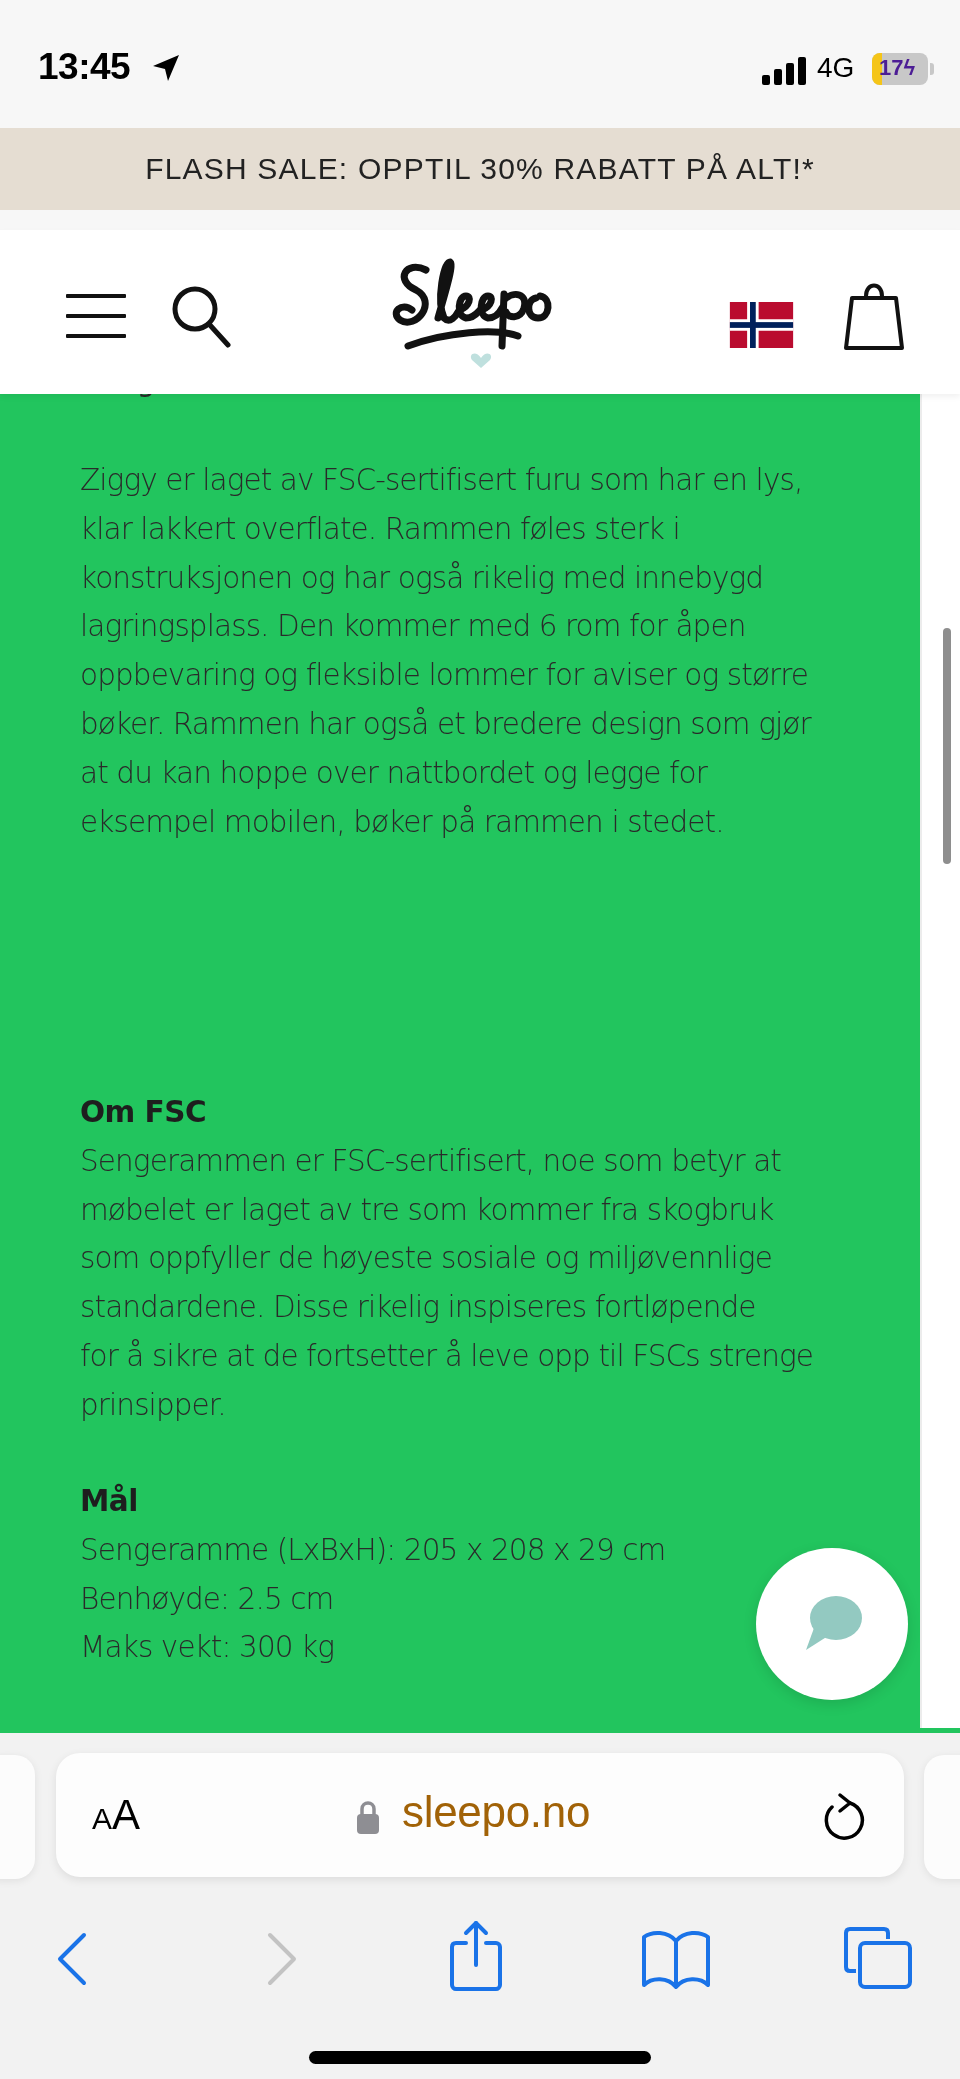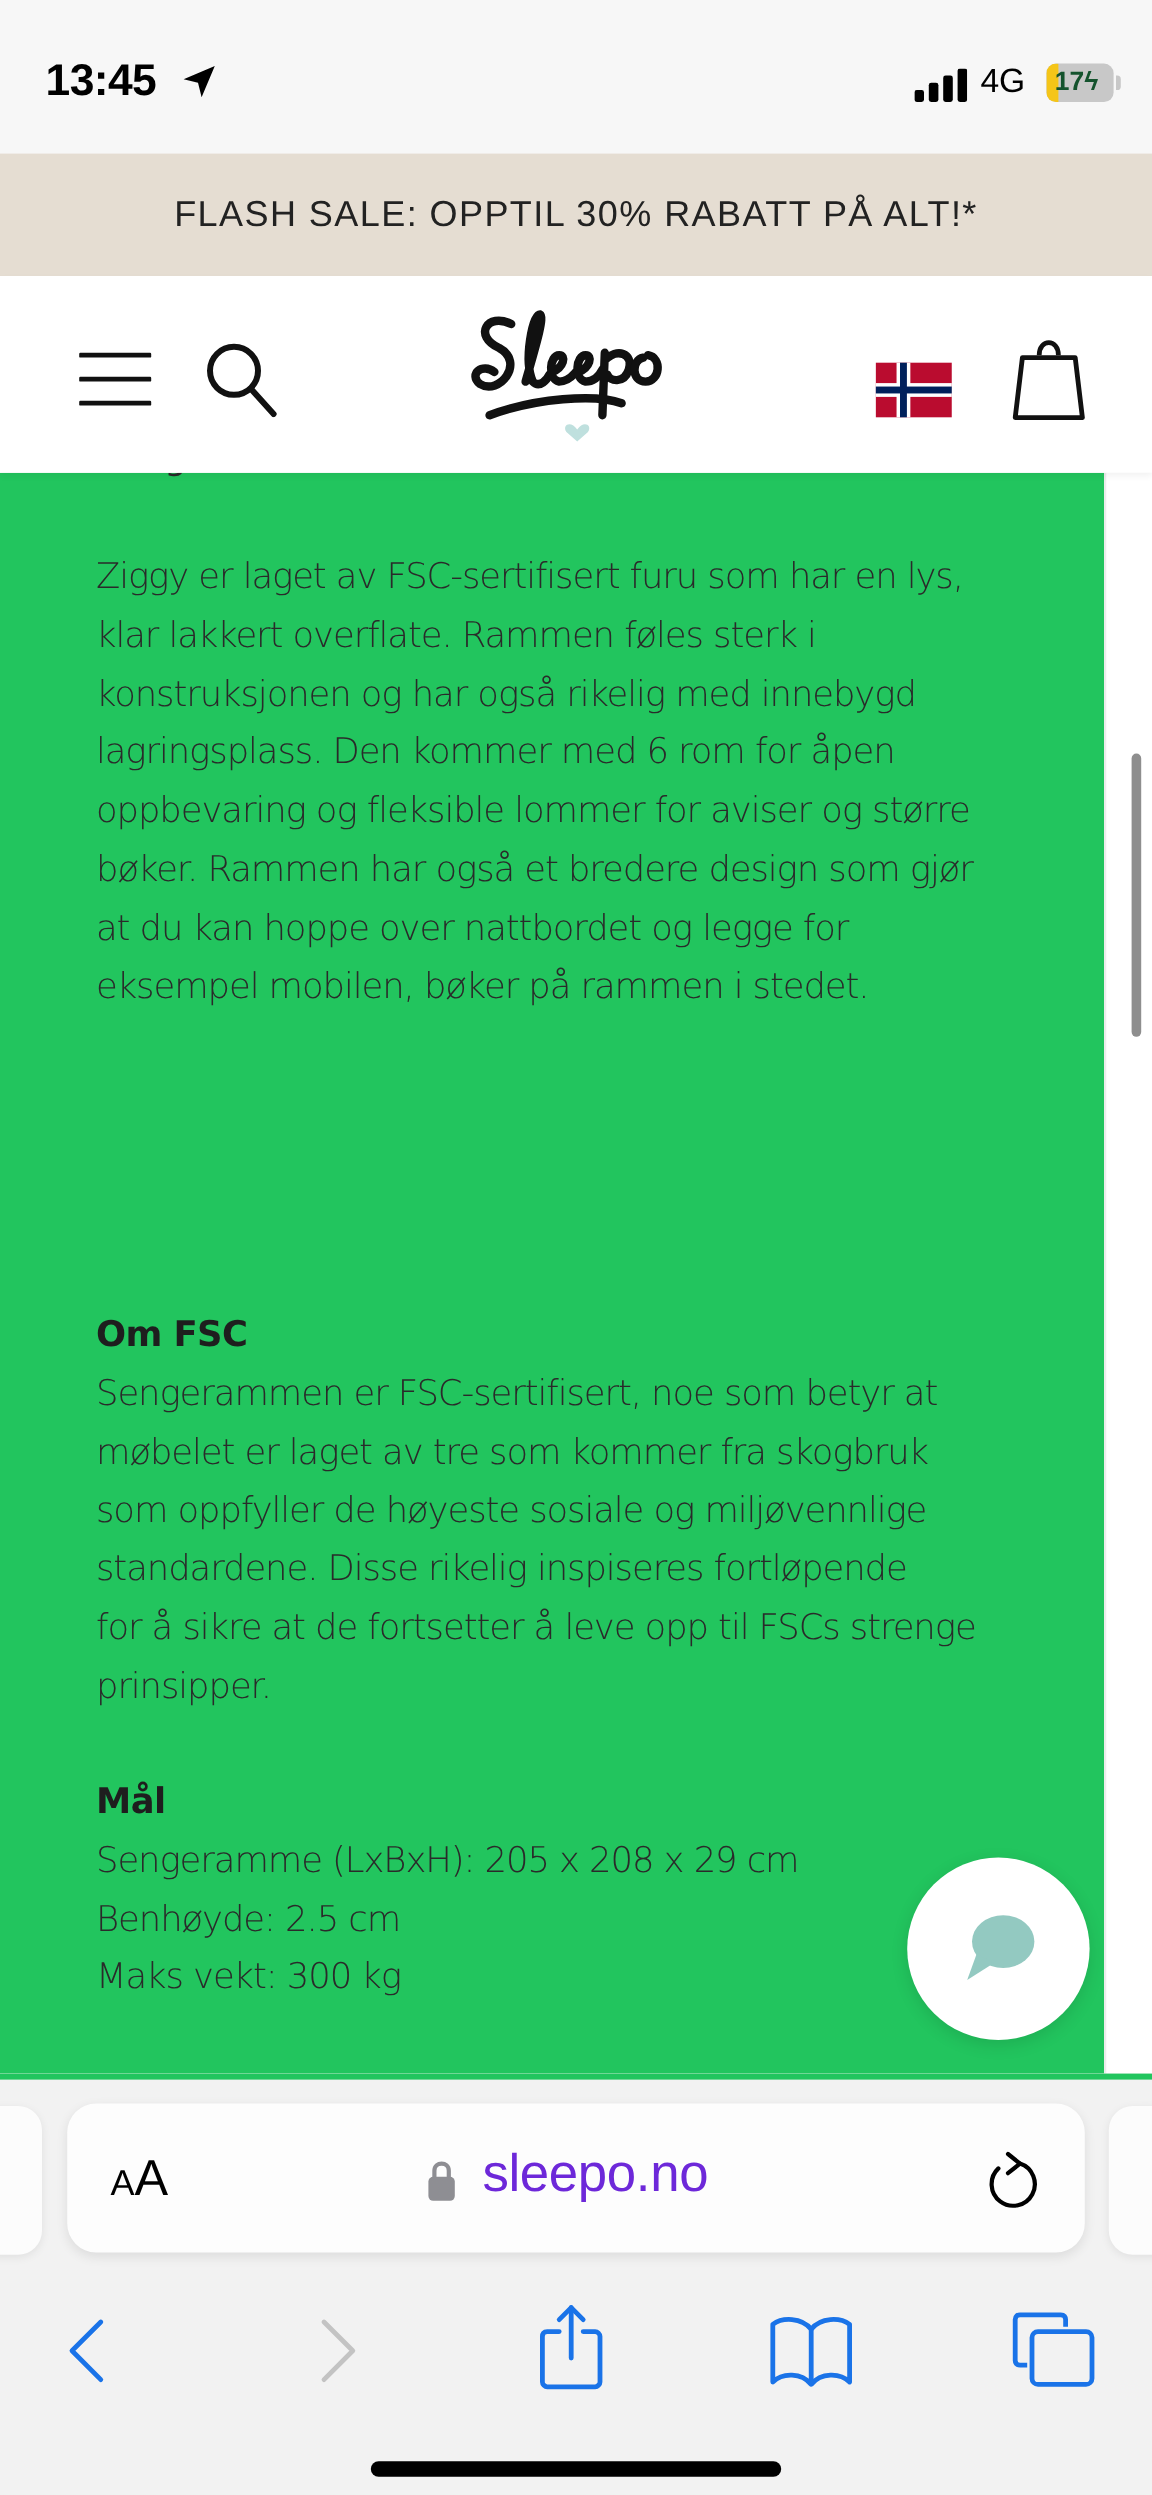--- a/index.html
+++ b/index.html
@@ -7,25 +7,25 @@
   body { position: relative; font-family: "Liberation Sans", sans-serif; color: #2b2b2b; }
 
   
   .status-bar { position: absolute; top: 0; left: 0; width: 960px; height: 156px; background: #f7f7f7; }
   .status-time { position: absolute; left: 38px; top: 46px; font-size: 37px; font-weight: bold; color: #000; letter-spacing: -0.5px; font-family: "Liberation Sans", sans-serif; }
   .loc-icon { position: absolute; left: 150px; top: 52px; width: 32px; height: 32px; }
   .signal-icon { position: absolute; left: 762px; top: 57px; width: 44px; height: 28px; }
   .network { position: absolute; left: 817px; top: 52px; font-size: 28px; color: #000; font-family: "Liberation Sans", sans-serif; }
   .battery { position: absolute; left: 872px; top: 53px; width: 56px; height: 32px; border-radius: 8px; background: #c8c8c8; overflow: hidden; }
   .battery-fill { position: absolute; left: 0; top: 0; width: 10px; height: 32px; background: #f5c518; }
-  .battery-text { position: absolute; left: 7px; top: 2px; font-size: 22px; font-weight: bold; color: #14532d; }
+  .battery-text { position: absolute; left: 7px; top: 2px; font-size: 22px; font-weight: bold; color: #4c1d95; }
   .battery-nub { position: absolute; left: 930px; top: 63px; width: 4px; height: 12px; border-radius: 0 3px 3px 0; background: #c8c8c8; }
 
   
-  .promo { position: absolute; top: 128px; left: 0; width: 960px; height: 102px; background: #e5ddd2; display: flex; align-items: center; justify-content: center; }
+  .promo { position: absolute; top: 128px; left: 0; width: 960px; height: 82px; background: #e5ddd2; display: flex; align-items: center; justify-content: center; }
   .promo-text { font-size: 30px; letter-spacing: 1.2px; color: #222; font-weight: normal; }
 
   
   .site-header { position: absolute; top: 230px; left: 0; width: 960px; height: 164px; background: #fff; box-shadow: 0 3px 6px rgba(0,0,0,0.06); z-index: 5; }
   .menu-btn { position: absolute; left: 66px; top: 64px; width: 60px; height: 44px; }
   .menu-btn span { position: absolute; left: 0; width: 60px; height: 4px; background: #111; border-radius: 1px; }
   .search-btn { position: absolute; left: 168px; top: 52px; width: 66px; height: 66px; }
   .logo { position: absolute; left: 386px; top: 20px; width: 190px; height: 122px; }
   .flag-btn { position: absolute; left: 729px; top: 72px; width: 65px; height: 46px; }
   .cart-btn { position: absolute; left: 842px; top: 46px; width: 64px; height: 76px; }
@@ -46,21 +46,21 @@
   .chat-btn svg { position: absolute; left: 44px; top: 44px; }
 
   
   .safari-bar { position: absolute; top: 1728px; left: 0; width: 960px; height: 351px; background: #f2f2f2; border-top: 5px solid #22c55e; }
   .tab-peek-left { position: absolute; left: -20px; top: 22px; width: 55px; height: 124px; border-radius: 20px; background: #fcfcfc; box-shadow: 0 2px 8px rgba(0,0,0,0.08); }
   .tab-peek-right { position: absolute; left: 924px; top: 22px; width: 60px; height: 124px; border-radius: 20px; background: #fcfcfc; box-shadow: 0 2px 8px rgba(0,0,0,0.08); }
   .address-bar { position: absolute; left: 56px; top: 20px; width: 848px; height: 124px; border-radius: 24px; background: #fdfdfd; box-shadow: 0 3px 10px rgba(0,0,0,0.09); }
   .aa-btn { position: absolute; left: 36px; top: 38px; font-size: 42px; color: #000; font-family: "Liberation Sans", sans-serif; }
   .aa-btn .small { font-size: 30px; }
   .lock-icon { position: absolute; left: 300px; top: 46px; width: 24px; height: 36px; }
-  .url-text { position: absolute; left: 346px; top: 34px; font-size: 44px; color: #6d28d9; font-family: "Liberation Sans", sans-serif; letter-spacing: -0.3px; }
+  .url-text { position: absolute; left: 346px; top: 34px; font-size: 44px; color: #a16207; font-family: "Liberation Sans", sans-serif; letter-spacing: -0.3px; }
   .reload-btn { position: absolute; left: 764px; top: 38px; width: 46px; height: 52px; }
 
   .nav-back { position: absolute; left: 52px; top: 26px; width: 40px; height: 56px; }
   .nav-fwd { position: absolute; left: 262px; top: 26px; width: 40px; height: 56px; }
   .nav-share { position: absolute; left: 448px; top: 14px; width: 56px; height: 74px; }
   .nav-book { position: absolute; left: 640px; top: 24px; width: 72px; height: 60px; }
   .nav-tabs { position: absolute; left: 842px; top: 20px; width: 72px; height: 66px; }
   .toolbar { position: absolute; top: 172px; left: 0; width: 960px; height: 100px; }
   .home-indicator { position: absolute; left: 309px; top: 318px; width: 342px; height: 13px; border-radius: 7px; background: #000; }
 </style>

